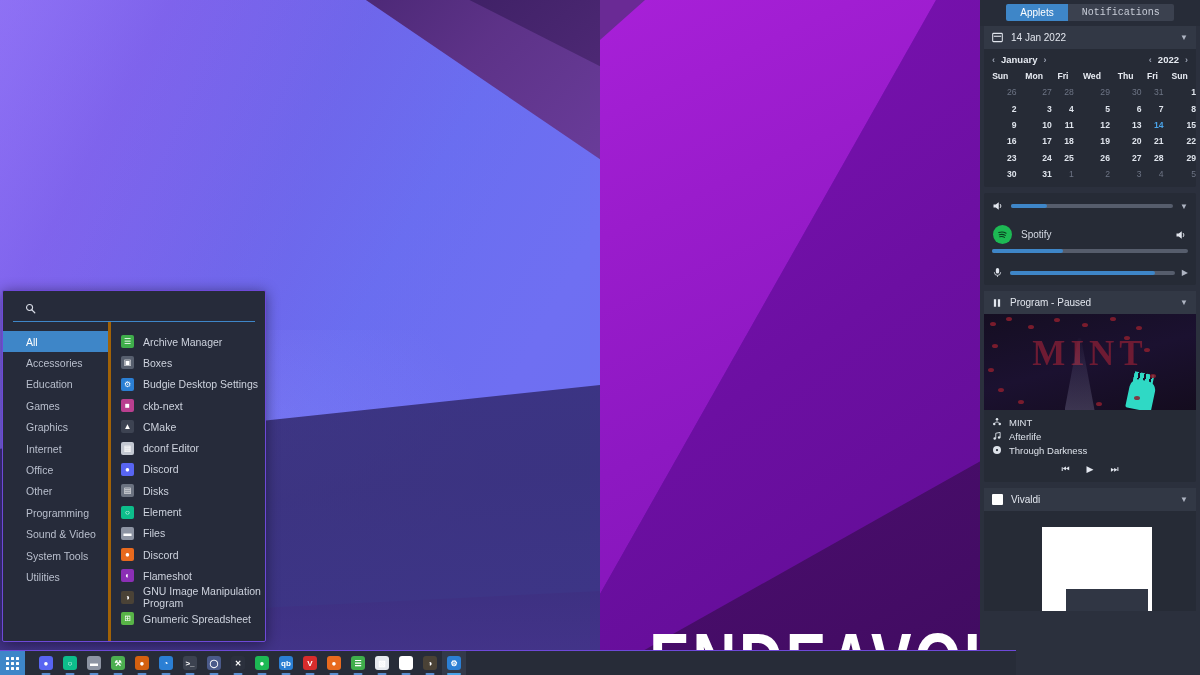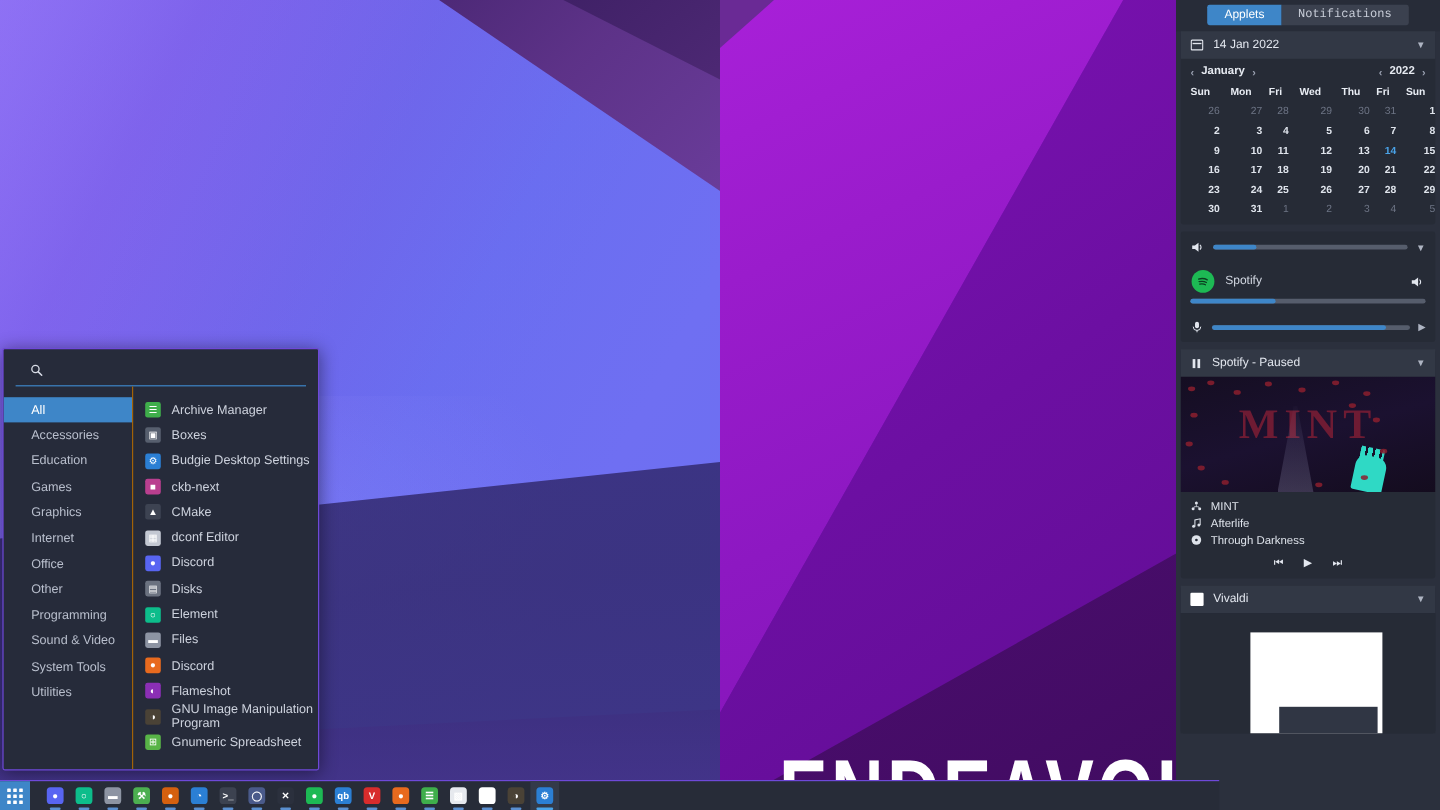--- a/index.html
+++ b/index.html
@@ -113,21 +113,21 @@
     margin:5px 10px 0 10px;
   }
   .menu-search svg { flex:0 0 auto; }
   .menu-search input {
     flex:1; background:transparent; border:none; outline:none;
     color:#d8dce6; font-size:11px; font-family:"Liberation Sans", sans-serif;
   }
   .menu-body { flex:1; display:flex; min-height:0; }
   .menu-cats {
     width:108px; padding-top:9px; flex:0 0 auto;
-    border-right:1px solid #a16207;
+    border-right:3px solid #a16207;
   }
   .cat {
     height:21.4px; display:flex; align-items:center;
     padding-left:23px; font-size:10.5px; color:#b9bfcd;
     cursor:default;
   }
   .cat.active { background:#3e86c8; color:#ffffff; }
   .menu-apps { flex:1; padding-top:9px; overflow:hidden; }
   .app-row {
     height:21.3px; display:flex; align-items:center; gap:9px;
@@ -536,21 +536,21 @@
       <span class="chev">▶</span>
     </div>
   </div>
 
   <div class="widget">
     <div class="widget-head">
       <svg width="10" height="10" viewBox="0 0 16 16">
         <rect x="3" y="2" width="3.6" height="12" fill="#e2e6ee"></rect>
         <rect x="9.4" y="2" width="3.6" height="12" fill="#e2e6ee"></rect>
       </svg>
-      <span class="wtitle">Spotify - Paused</span>
+      <span class="wtitle">Program - Paused</span>
       <span class="chev">▼</span>
     </div>
     <div class="album">
       <div class="mint">MINT</div>
       <div class="beam"></div>
       <div class="hand"></div>
       <span class="petal" style="left:6px;top:8px"></span>
         <span class="petal" style="left:22px;top:3px"></span>
       <span class="petal" style="left:44px;top:11px"></span>
         <span class="petal" style="left:70px;top:4px"></span>

